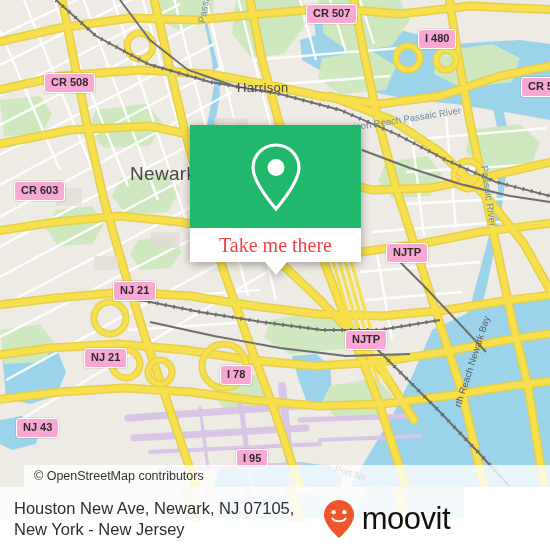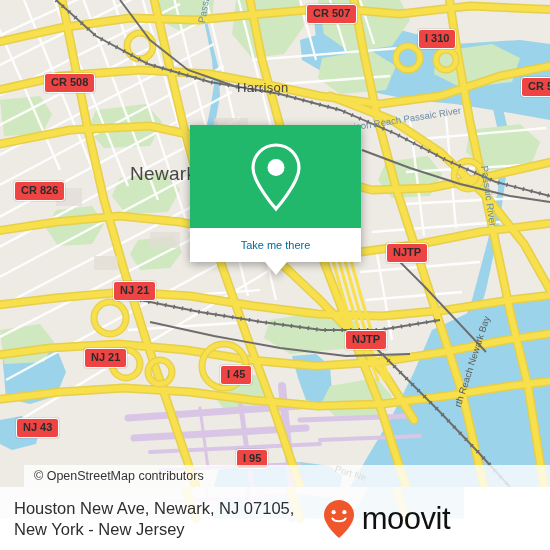--- a/index.html
+++ b/index.html
@@ -9,36 +9,36 @@
   
   #map{position:absolute;left:0;top:0;width:550px;height:487px;overflow:hidden;background:#eeeae4;}
   #mapsvg{position:absolute;left:0;top:0;}
 
   
   .mlabel{position:absolute;font-family:"Liberation Sans",sans-serif;color:#5a5852;white-space:nowrap;pointer-events:none;}
   .city{font-size:19px;color:#4a4845;letter-spacing:.3px;}
   .water-lbl{font-size:10px;color:#6b8fa8;font-style:normal;}
 
   
-  .shield{position:absolute;background:#ef4444;border:1.6px solid #fff;border-radius:3px;
+  .shield{position:absolute;background:#f9a8d4;border:1.6px solid #fff;border-radius:3px;
           color:#2b2b2b;font-size:11px;font-weight:bold;line-height:1;
           padding:3px 6px 4px 6px;font-family:"Liberation Sans",sans-serif;
           box-shadow:0 0 0 1px rgba(0,0,0,.07);white-space:nowrap;}
 
   
   #attrib{position:absolute;left:0;bottom:0;width:100%;height:22px;
           background:rgba(255,255,255,.78);display:flex;align-items:center;margin-left:24px;}
   #attrib span{font-size:12.5px;color:#333;padding-left:10px;font-family:"Liberation Sans",sans-serif;}
 
   
   #card{position:absolute;left:190px;top:125px;width:171px;
         filter:drop-shadow(0 2px 5px rgba(0,0,0,.35));}
   #card-head{height:103px;background:#22b86b;display:flex;align-items:center;justify-content:center;}
   #card-foot{height:34px;background:#fff;display:flex;align-items:center;justify-content:center;}
-  #card-foot span{font-size:11px;color:#0369a1;font-family:Liberation Sans, sans-serif;}
+  #card-foot span{font-size:20px;color:#ef4444;font-family:Liberation Serif, serif;}
   #card-tip{position:absolute;left:50%;transform:translateX(-50%);top:137px;
             width:0;height:0;border-left:11px solid transparent;border-right:11px solid transparent;
             border-top:13px solid #fff;}
 
   
   #footer{position:absolute;left:0;top:487px;width:464px;height:63px;background:#fff;overflow:hidden;}
   #footer-wm{position:absolute;left:0;top:-487px;opacity:.10;}
   #footer-inner{position:relative;display:flex;align-items:center;height:100%;padding:0 14px;box-sizing:border-box;}
   #addr{flex:1;font-size:16.5px;line-height:21px;color:#2e2e2e;font-family:"Liberation Sans",sans-serif;}
   #brand{display:flex;align-items:center;gap:6px;}
@@ -249,29 +249,29 @@
     <div class="mlabel city" style="left:130px;top:163px">Newark</div>
     <div class="mlabel city" style="left:237px;top:80px;font-size:13px">Harrison</div>
 
     <div class="mlabel water-lbl" style="left:196px;top:22px;transform:rotate(-80deg);transform-origin:left top">Passaic River</div>
     <div class="mlabel water-lbl" style="left:490px;top:165px;transform:rotate(82deg);transform-origin:left top">Passaic River</div>
     <div class="mlabel water-lbl" style="left:350px;top:122px;transform:rotate(-9deg);transform-origin:left top;font-size:9.5px">rison Reach Passaic River</div>
     <div class="mlabel water-lbl" style="left:452px;top:405px;transform:rotate(-72deg);transform-origin:left top;font-size:9.5px;color:#5b5b5b">rth Reach Newark Bay</div>
     <div class="mlabel water-lbl" style="left:337px;top:463px;transform:rotate(17deg);transform-origin:left top;font-size:9.5px;color:#5b5b5b">Port Ne</div>
 
     <div class="shield" style="left:306px;top:4px">CR 507</div>
-    <div class="shield" style="left:418px;top:29px">I 310</div>
+    <div class="shield" style="left:418px;top:29px">I 480</div>
     <div class="shield" style="left:44px;top:73px">CR 508</div>
     <div class="shield" style="left:521px;top:77px">CR 5</div>
-    <div class="shield" style="left:14px;top:181px">CR 826</div>
+    <div class="shield" style="left:14px;top:181px">CR 603</div>
     <div class="shield" style="left:386px;top:243px">NJTP</div>
     <div class="shield" style="left:113px;top:281px">NJ 21</div>
     <div class="shield" style="left:345px;top:330px">NJTP</div>
     <div class="shield" style="left:84px;top:348px">NJ 21</div>
-    <div class="shield" style="left:220px;top:365px">I 45</div>
+    <div class="shield" style="left:220px;top:365px">I 78</div>
     <div class="shield" style="left:16px;top:418px">NJ 43</div>
     <div class="shield" style="left:236px;top:449px">I 95</div>
 
     <div id="card">
       <div id="card-head">
         <svg width="58" height="72" viewBox="0 0 58 72">
           <path d="M29 4 C16.3 4 6 14.3 6 27 C6 42 29 68 29 68 C29 68 52 42 52 27 C52 14.3 41.7 4 29 4 Z" fill="none" stroke="#ffffff" stroke-width="3.2"></path>
           <circle cx="29" cy="26.5" r="8.5" fill="#ffffff"></circle>
         </svg>
       </div>

